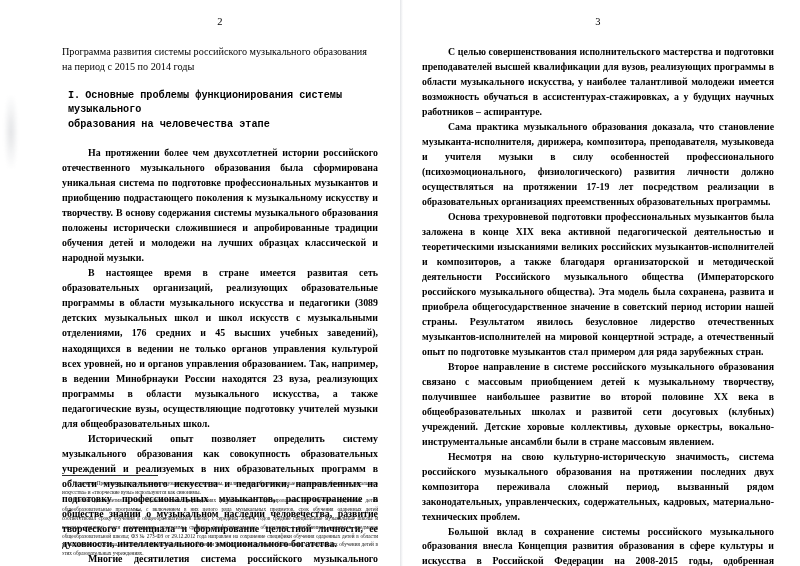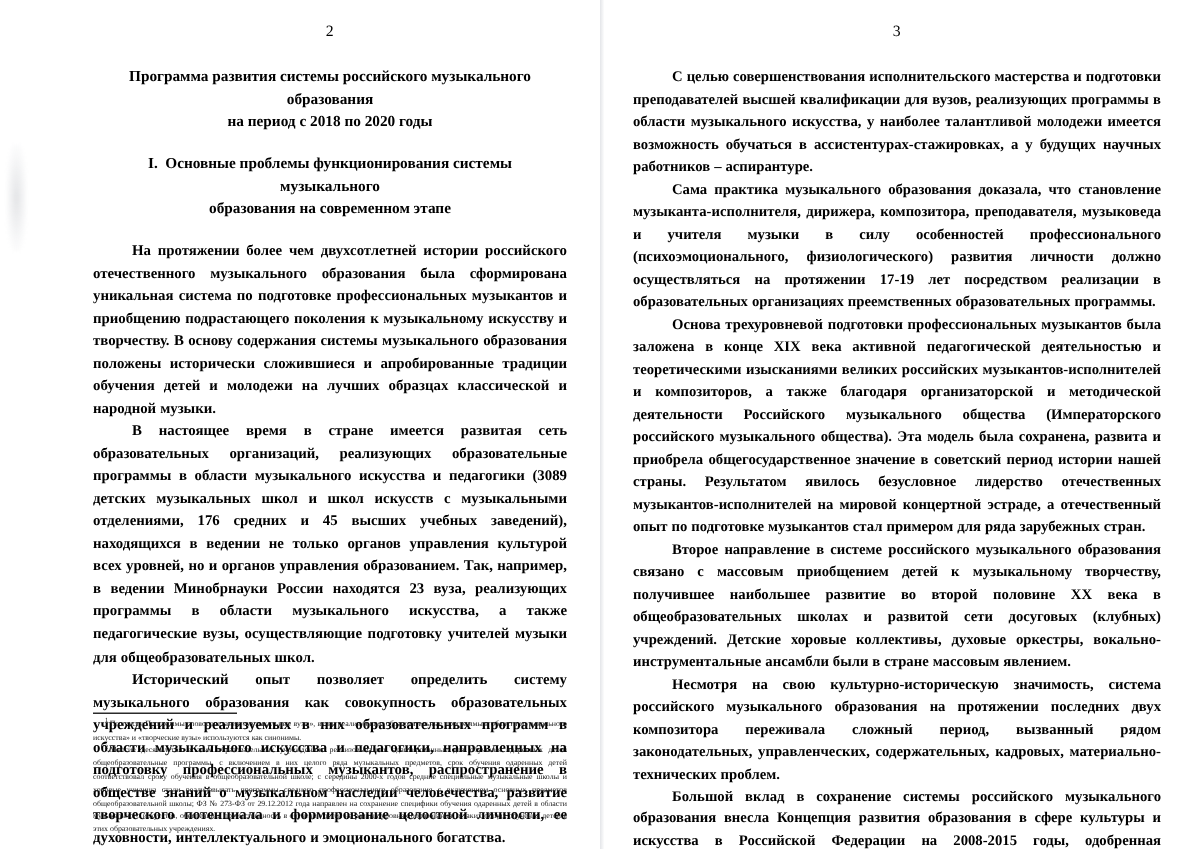--- a/index.html
+++ b/index.html
@@ -57,33 +57,34 @@
     background: linear-gradient(to right, rgba(205,208,214,0.55), rgba(255,255,255,0));
     pointer-events: none;
   }
   .folio {
     text-align: center;
     font-size: 10.5px;
     margin: 0 0 18px 0;
     letter-spacing: 0.3px;
   }
   .doc-title {
-    text-align: center;
-    font-weight: bold;
+    text-align: left;
+    font-weight: normal;
     font-size: 10.2px;
     line-height: 1.45;
     margin: 0 0 14px 0;
   }
   .section-head {
-    text-align: center;
+    text-align: left;
     font-weight: bold;
     font-size: 10.2px;
     line-height: 1.45;
     margin: 0 0 12px 0;
     padding: 0 6px;
+    font-family: Liberation Mono, monospace;
   }
   .section-head .numeral {
     margin-right: 5px;
   }
   p.body {
     margin: 0;
     text-align: justify;
     text-indent: 26px;
     font-size: 9.9px;
     line-height: 1.52;
@@ -127,26 +128,26 @@
 
 <div class="spread">
 
   <div class="page page-left">
     <div class="scan-smudge"></div>
 
     <div class="folio">2</div>
 
     <div class="doc-title">
       <div>Программа развития системы российского музыкального образования</div>
-      <div>на период с 2018 по 2020 годы</div>
+      <div>на период с 2015 по 2014 годы</div>
     </div>
 
     <div class="section-head">
       <span class="numeral">I.</span><span>Основные проблемы функционирования системы музыкального</span>
-      <div>образования на современном этапе</div>
+      <div>образования на человечества этапе</div>
     </div>
 
     <p class="body">На протяжении более чем двухсотлетней истории российского отечественного музыкального образования была сформирована уникальная система по подготовке профессиональных музыкантов и приобщению подрастающего поколения к музыкальному искусству и творчеству. В основу содержания системы музыкального образования положены исторически сложившиеся и апробированные традиции обучения детей и молодежи на лучших образцах классической и народной музыки.</p>
     <p class="body">В настоящее время в стране имеется развитая сеть образовательных организаций, реализующих образовательные программы в области музыкального искусства и педагогики (3089 детских музыкальных школ и школ искусств с музыкальными отделениями, 176 средних и 45 высших учебных заведений), находящихся в ведении не только органов управления культурой всех уровней, но и органов управления образованием. Так, например, в ведении Минобрнауки России находятся 23 вуза, реализующих программы в области музыкального искусства, а также педагогические вузы, осуществляющие подготовку учителей музыки для общеобразовательных школ.</p>
     <p class="body">Исторический опыт позволяет определить систему музыкального образования как совокупность образовательных учреждений и реализуемых в них образовательных программ в области музыкального искусства и педагогики, направленных на подготовку профессиональных музыкантов, распространение в обществе знаний о музыкальном наследии человечества, развитие творческого потенциала и формирование целостной личности, ее духовности, интеллектуального и эмоционального богатства.</p>
     <p class="body">Многие десятилетия система российского музыкального образования развивалась в двух направлениях, при этом центрами по подготовке кадров этой системы являлись консерватории и вузы, реализующие образовательные программы в области музыкального искусства (академии и институты музыки).</p>
 
     <div class="footnote-zone">
       <div class="footnote-rule"></div>
       <p class="footnote"><span class="marker">1</span><span>По тексту Программы словосочетания «музыкальные вузы», вузы, реализующие образовательные программы в области музыкального искусства» и «творческие вузы» используются как синонимы.</span></p>

